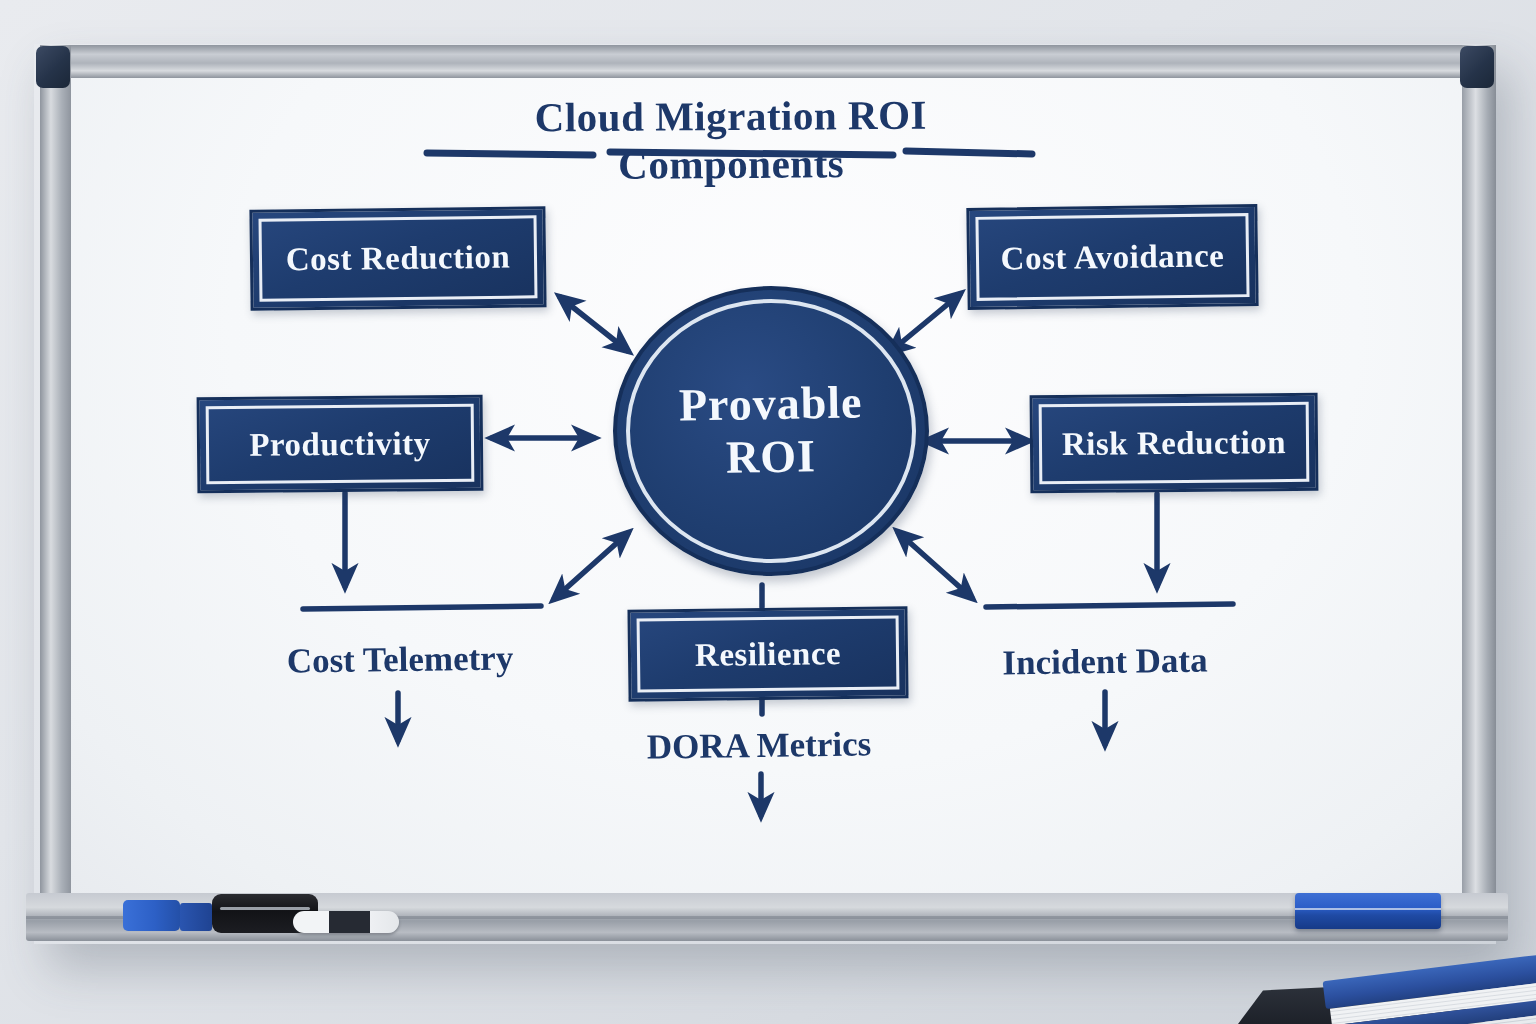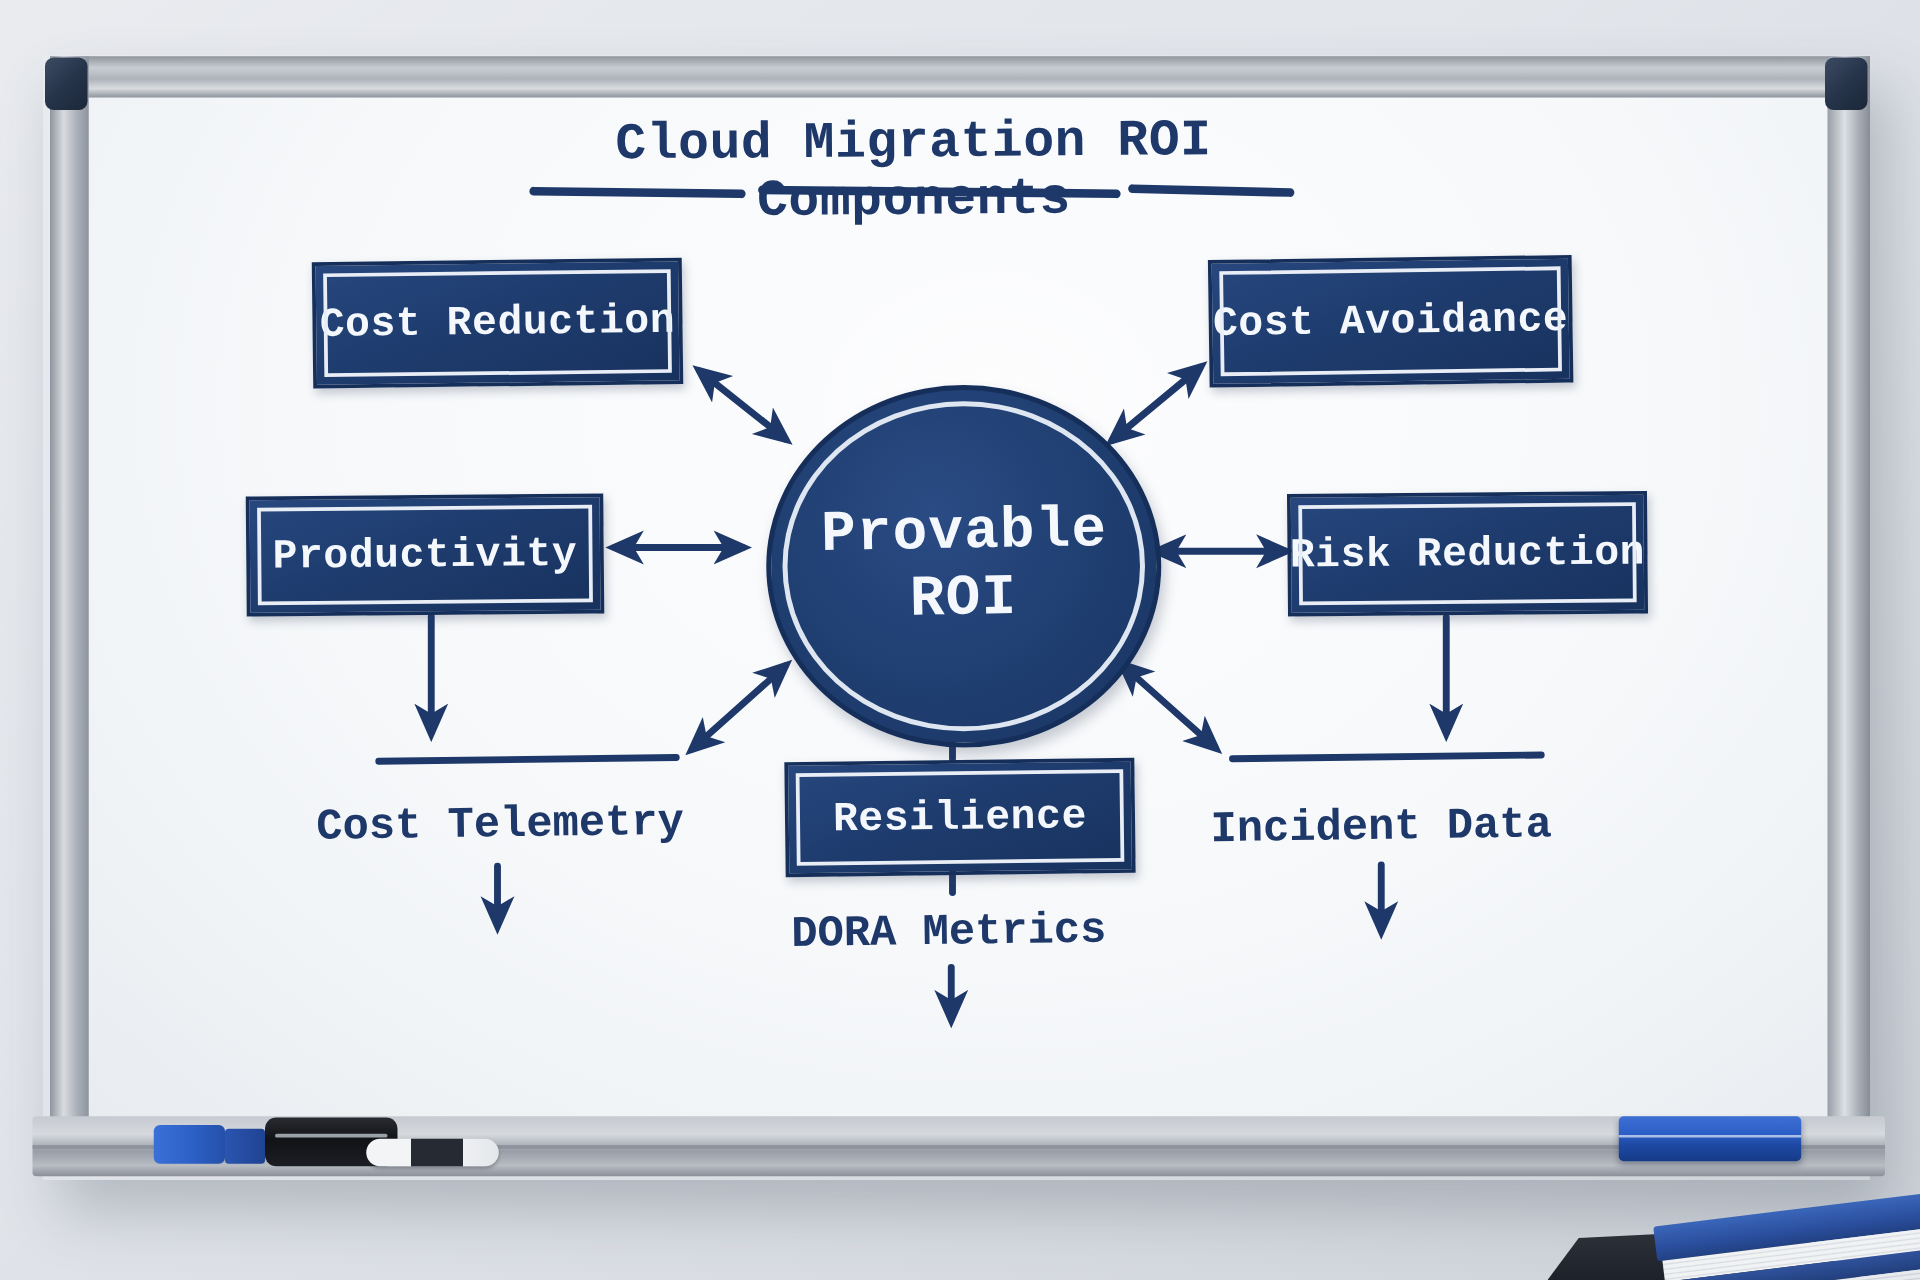--- a/index.html
+++ b/index.html
@@ -1,19 +1,19 @@
 <!DOCTYPE html>
 <html><head>
 <meta charset="utf-8">
 <style>
   html,body{margin:0;padding:0;background:#cdd2d9;}
   #stage{
     position:relative;width:1536px;height:1024px;overflow:hidden;
     background:linear-gradient(145deg,#e9ebef 0%,#e2e5ea 40%,#d7dbe1 75%,#ccd1d8 100%);
-    font-family:Liberation Mono, monospace;
+    font-family:Liberation Serif, serif;
   }
   
   .board-shadow{position:absolute;left:34px;top:44px;width:1462px;height:900px;
     box-shadow:14px 26px 44px rgba(70,80,95,.28);}
   .frame-top{position:absolute;left:40px;top:45px;width:1456px;height:33px;
     background:linear-gradient(#8f959e 0%,#c9cdd3 28%,#aeb3bb 55%,#d8dbdf 78%,#8e949d 100%);}
   .frame-left{position:absolute;left:40px;top:45px;width:31px;height:892px;
     background:linear-gradient(90deg,#8f959e 0%,#d8dbdf 35%,#aab0b8 70%,#8f959e 100%);}
   .frame-right{position:absolute;left:1462px;top:45px;width:34px;height:892px;
     background:linear-gradient(90deg,#989ea7 0%,#dcdfe3 40%,#a6acb4 75%,#878d96 100%);}
@@ -61,21 +61,21 @@
   .node{position:absolute;z-index:3;display:flex;align-items:center;justify-content:center;
     background:linear-gradient(160deg,#27477e 0%,#1e3c6e 45%,#18325e 100%);
     border:3px solid #152f5a;box-shadow:2px 4px 8px rgba(40,55,85,.25);}
   .node::after{content:"";position:absolute;inset:6px;border:3px solid #e9eef6;pointer-events:none;}
   .node .lbl{color:#f4f8fd;font-size:33px;font-weight:bold;letter-spacing:.5px;white-space:nowrap;}
   #node-cost-reduction{left:250px;top:208px;width:290px;height:95px;transform:rotate(-.7deg);}
   #node-cost-avoidance{left:967px;top:206px;width:285px;height:96px;transform:rotate(-.8deg);}
   #node-productivity{left:197px;top:396px;width:280px;height:90px;transform:rotate(-.5deg);}
   #node-risk-reduction{left:1030px;top:394px;width:282px;height:92px;transform:rotate(-.5deg);}
   #node-resilience{left:628px;top:608px;width:274px;height:86px;transform:rotate(-.7deg);}
-  .center-node{position:absolute;left:613px;top:308px;width:308px;height:282px;z-index:3;
+  .center-node{position:absolute;left:613px;top:286px;width:308px;height:282px;z-index:3;
     border-radius:50%;border:4px solid #152f5a;
     background:radial-gradient(ellipse at 42% 35%,#2a4b84 0%,#1f3e70 55%,#183361 100%);
     display:flex;flex-direction:column;align-items:center;justify-content:center;
     box-shadow:3px 6px 10px rgba(40,55,85,.25);}
   .center-node::after{content:"";position:absolute;inset:9px;border:4px solid #dde6f1;border-radius:50%;pointer-events:none;}
   .center-node .l1,.center-node .l2{color:#f4f8fd;font-weight:bold;font-size:46px;line-height:1.15;letter-spacing:1px;transform:rotate(-1deg);}
   .annot{position:absolute;z-index:3;transform:translateX(-50%) rotate(-.8deg);white-space:nowrap;
     font-size:35px;font-weight:bold;color:#1d3869;}
   #annot-cost-telemetry{left:400px;top:640px;}
   #annot-incident-data{left:1105px;top:642px;}

